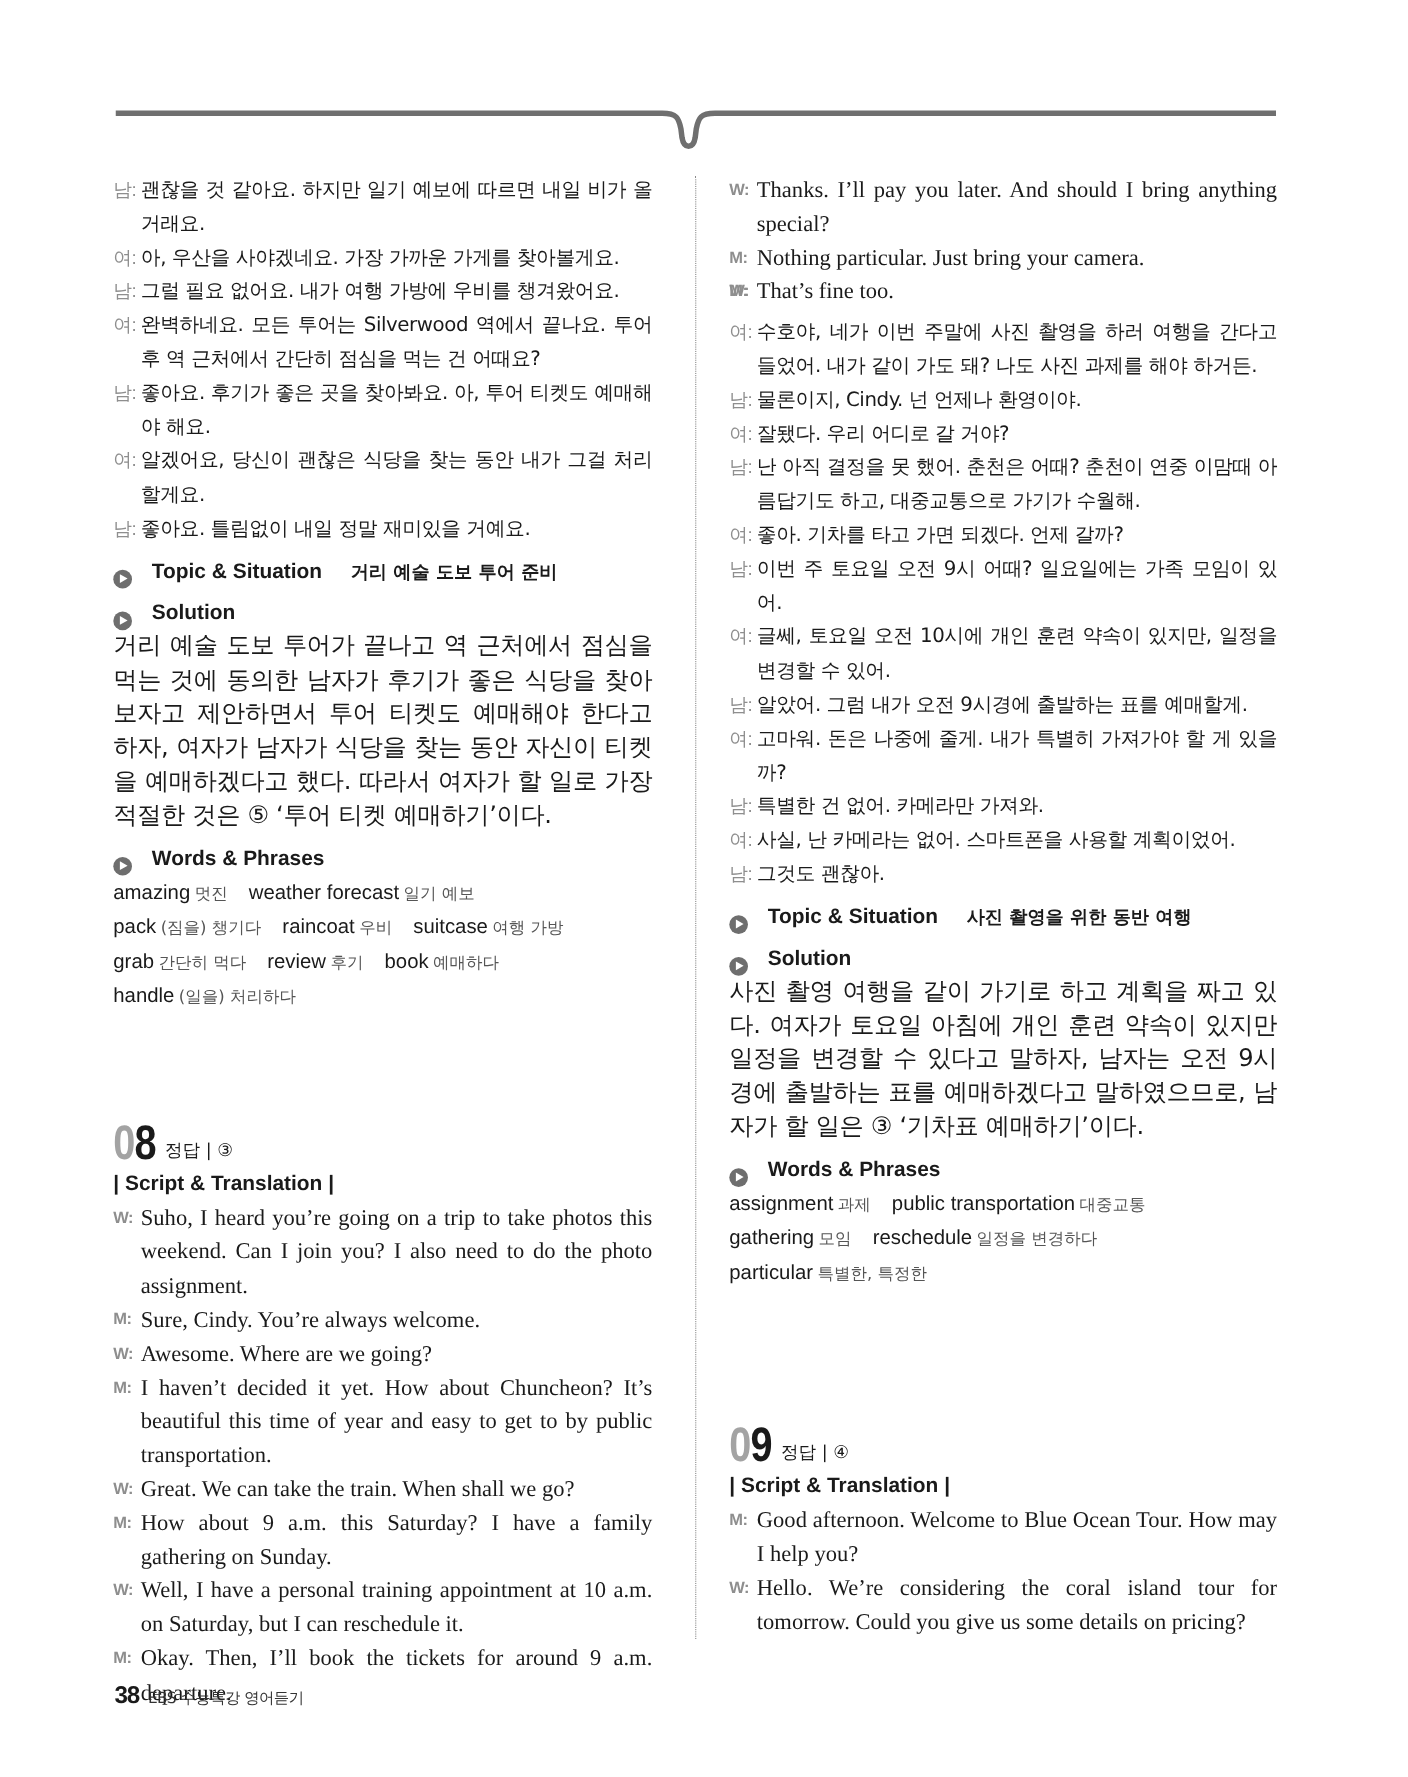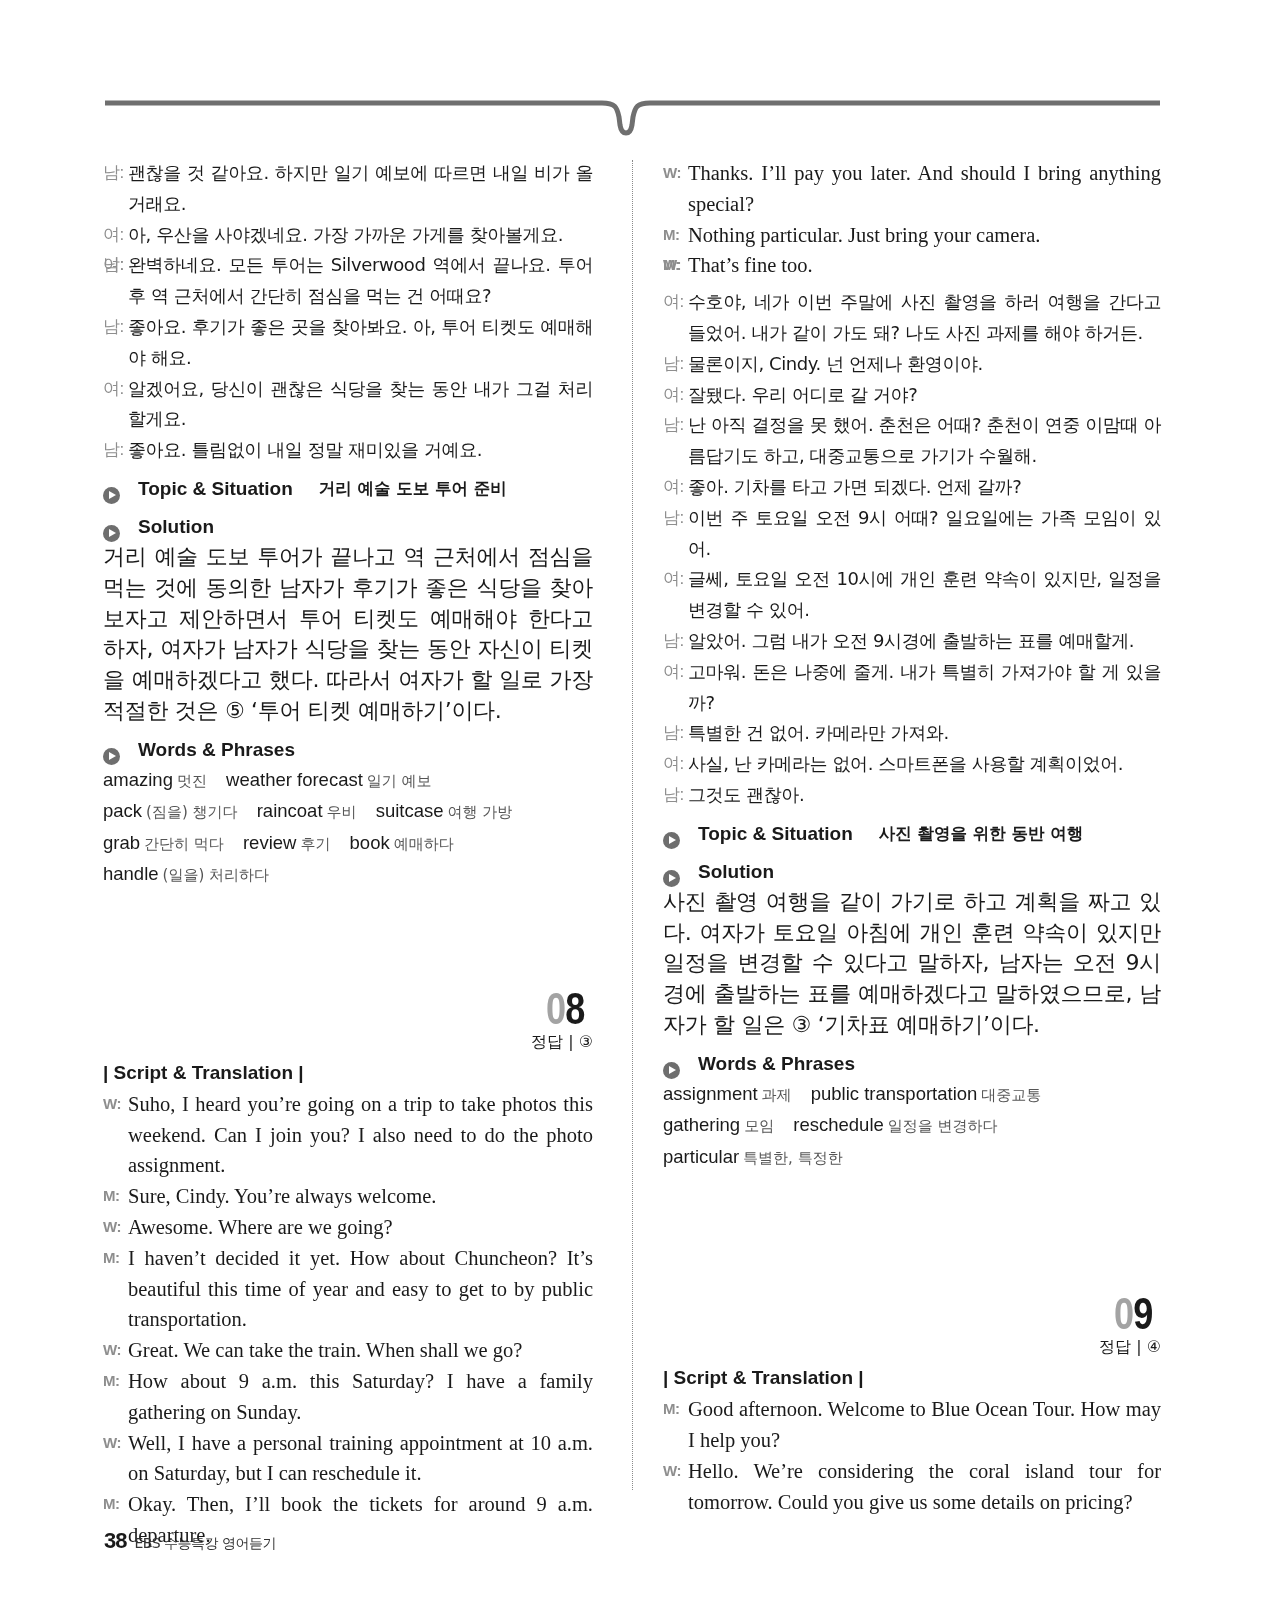--- a/index.html
+++ b/index.html
@@ -25,21 +25,21 @@
   .section-head .tri::after { content: ""; position: absolute; left: 6px; top: 4px; border-left: 7px solid #fff; border-top: 4.5px solid transparent; border-bottom: 4.5px solid transparent; }
   .section-head .sub { font-family: "DejaVu Sans", sans-serif; font-weight: bold; font-size: 16.5px; margin-left: 8px; }
 
   .para { font-family: "DejaVu Sans", sans-serif; font-size: 22px; line-height: 30.8px; text-align: justify; letter-spacing: -0.3px; }
 
   .words { font-family: "Liberation Sans", sans-serif; font-size: 18.5px; line-height: 30.5px; }
   .words .w { margin-right: 14px; white-space: nowrap; }
   .words .en { color: #1a1a1a; }
   .words .ko { font-family: "DejaVu Sans", sans-serif; font-size: 15px; color: #555; margin-left: 4px; }
 
-  .qhead { display: flex; justify-content: flex-start; align-items: flex-end; flex-direction: column; }
+  .qhead { display: flex; justify-content: flex-start; align-items: flex-end; }
   .qnum { font-family: "Liberation Sans", sans-serif; font-weight: bold; font-size: 44px; line-height: 46px; letter-spacing: -1px; transform: scaleX(0.82); transform-origin: left; }
   .qnum .z { color: #a3a3a3; }
   .answer { font-family: "DejaVu Sans", sans-serif; font-size: 16px; padding-bottom: 6px; }
   .script-title { font-family: "Liberation Sans", sans-serif; font-weight: bold; font-size: 19px; line-height: 28px; margin-bottom: 2px; }
 
   .footer { position: absolute; left: 104px; top: 1528px; display: flex; align-items: baseline; gap: 8px; }
   .footer .pg { font-family: "Liberation Sans", sans-serif; font-weight: bold; font-size: 22px; letter-spacing: -1px; }
   .footer .book { font-family: "DejaVu Sans", sans-serif; font-size: 14px; color: #333; letter-spacing: -0.5px; }
 </style>
 </head>
@@ -48,21 +48,21 @@
 <svg class="top-rule" viewBox="0 0 1055 50" preserveAspectRatio="none">
   <path d="M0 8 H497 C510 8 512 12 514 22 L515 30 C516 36 518 38 521 38 C524 38 526 36 527 30 L528 22 C530 12 532 8 545 8 H1055" fill="none" stroke="#6f6f6f" stroke-width="5"></path>
 </svg>
 
 <div class="divider"></div>
 
 <div class="col col-left">
   <div>
     <div class="line ko"><span class="spk">남:</span><span>괜찮을 것 같아요. 하지만 일기 예보에 따르면 내일 비가 올 거래요.</span></div>
     <div class="line ko"><span class="spk">여:</span><span>아, 우산을 사야겠네요. 가장 가까운 가게를 찾아볼게요.</span></div>
-    <div class="line ko"><span class="spk">남:</span></div>
+    <div class="line ko"><span class="spk">남:</span><span>그럴 필요 없어요. 내가 여행 가방에 우비를 챙겨왔어요.</span></div>
     <div class="line ko"><span class="spk">여:</span><span>완벽하네요. 모든 투어는 Silverwood 역에서 끝나요. 투어 후 역 근처에서 간단히 점심을 먹는 건 어때요?</span></div>
     <div class="line ko"><span class="spk">남:</span><span>좋아요. 후기가 좋은 곳을 찾아봐요. 아, 투어 티켓도 예매해야 해요.</span></div>
     <div class="line ko"><span class="spk">여:</span><span>알겠어요, 당신이 괜찮은 식당을 찾는 동안 내가 그걸 처리할게요.</span></div>
     <div class="line ko"><span class="spk">남:</span><span>좋아요. 틀림없이 내일 정말 재미있을 거예요.</span></div>
   </div>
 
   <div class="section-head">
       <span class="tri"></span>
       <span>Topic &amp; Situation</span>
       <span class="sub">거리 예술 도보 투어 준비</span>

